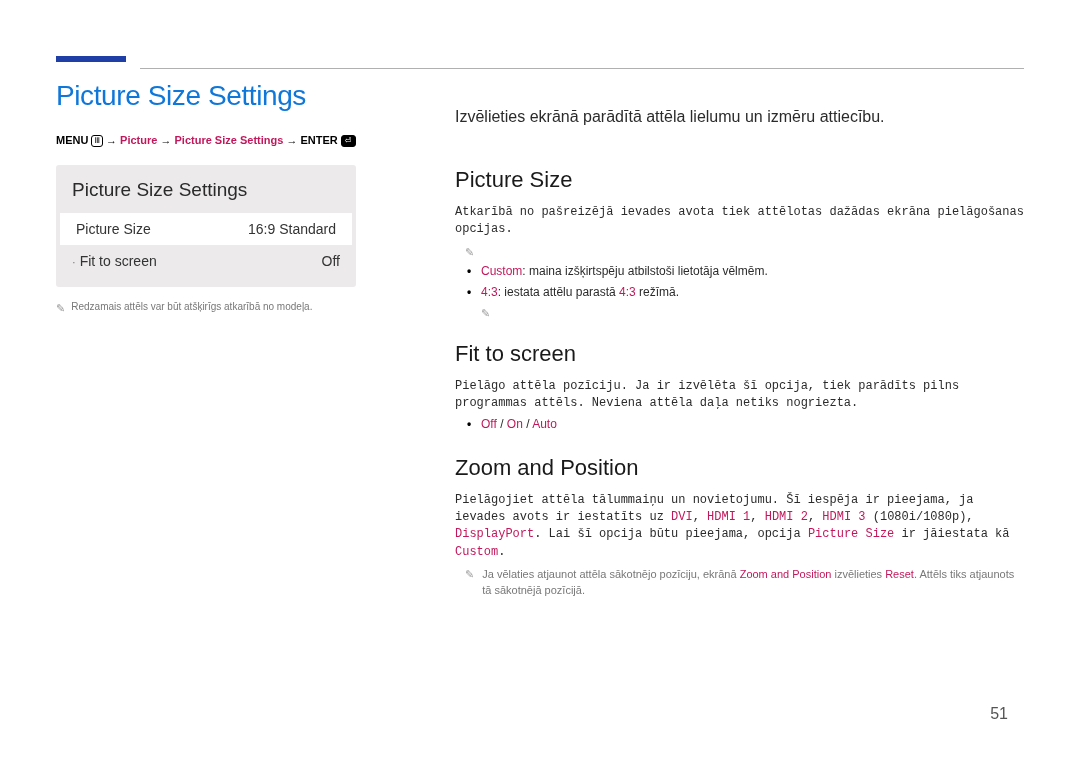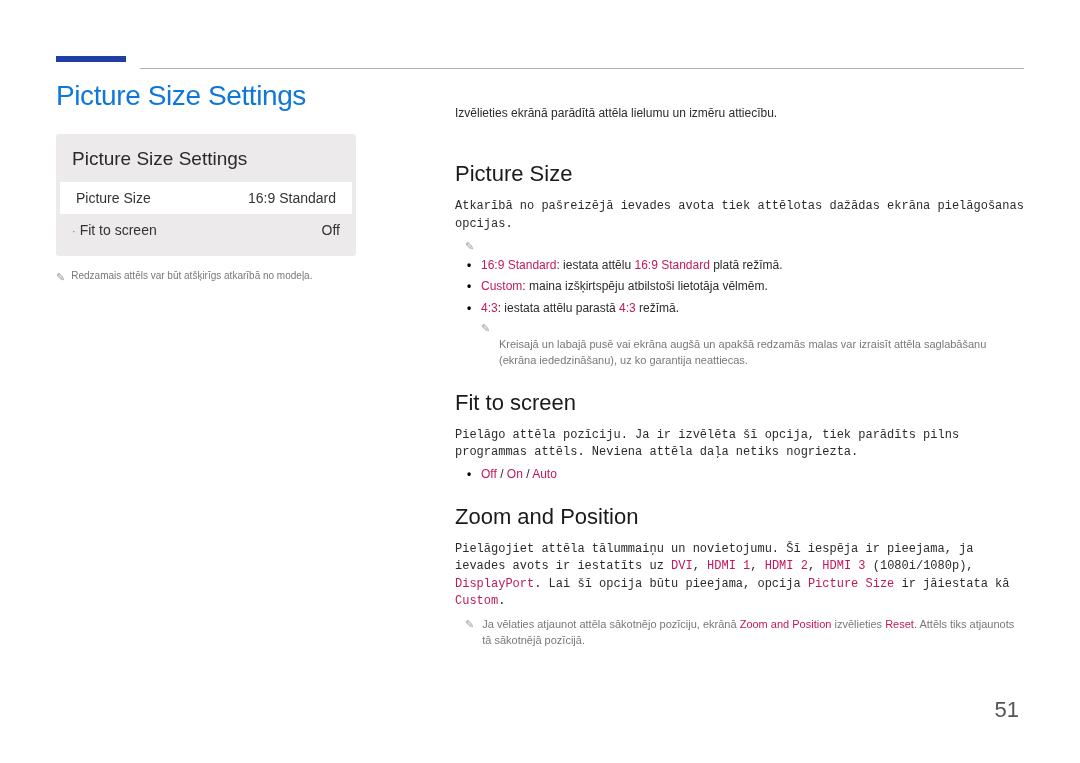--- a/index.html
+++ b/index.html
@@ -104,21 +104,21 @@
     line-height: 14px;
   }
   .right-col h2 {
     font-size: 22px;
     font-weight: 400;
     color: #1a1a1a;
     margin-bottom: 8px;
     margin-top: 18px;
   }
   .right-col h2.first { margin-top: 36px; }
-  .intro { font-size: 12px; margin-bottom: 4px; }
+  .intro { font-size: 16px; margin-bottom: 4px; }
   .para { margin-bottom: 4px; font-family: Liberation Mono, monospace; }
   .rnote {
     display: flex;
     gap: 8px;
     font-size: 11px;
     color: #787878;
     margin: 6px 0 4px 10px;
   }
   .rnote-icon { color: #a0a0a0; font-size: 11px; flex-shrink: 0; line-height: 14px; }
   ul.bullets {
@@ -146,35 +146,46 @@
     color: #787878;
     margin: 4px 0 0 26px;
   }
   .subsub {
     font-size: 11px;
     color: #787878;
     margin: 2px 0 0 44px;
   }
   .page-num {
     position: absolute;
-    right: 61px;
+    right: 72px;
     bottom: 40px;
-    font-size: 22px;
+    font-size: 16px;
     color: #555;
   }
 </style>
 </head>
 <body>
 
 <div class="blue-bar"></div>
 <div class="hr-top"></div>
 
 <div class="left-col">
   <div class="title">Picture Size Settings</div>
 
+  <div class="breadcrumb">
+    <span>MENU</span>
+    <span class="bc-icon">Ⅲ</span>
+    <span>→</span>
+    <span class="hl">Picture</span>
+    <span>→</span>
+    <span class="hl">Picture Size Settings</span>
+    <span>→</span>
+    <span>ENTER</span>
+    <span class="bc-icon dark">⏎</span>
+  </div>
 
   <div class="panel">
     <div class="panel-title">Picture Size Settings</div>
     <div class="panel-row selected">
       <span class="label">Picture Size</span>
       <span class="value">16:9 Standard</span>
     </div>
     <div class="panel-row">
       <span class="label"><span class="dot">·</span><span>Fit to screen</span></span>
       <span class="value">Off</span>
@@ -189,28 +200,26 @@
 
 <div class="right-col">
   <div class="intro">Izvēlieties ekrānā parādītā attēla lielumu un izmēru attiecību.</div>
 
   <h2 class="first">Picture Size</h2>
   <div class="para">Atkarībā no pašreizējā ievades avota tiek attēlotas dažādas ekrāna pielāgošanas opcijas.</div>
   <div class="rnote">
     <span class="rnote-icon">✎</span>
   </div>
   <ul class="bullets">
-    <li><span class="hl">16:9 Standard</span><span>: iestata attēlu </span><span class="hl">16:9 Standard</span><span> platā režīmā.</span></li>
     <li><span class="hl">Custom</span><span>: maina izšķirtspēju atbilstoši lietotāja vēlmēm.</span></li>
     <li><span class="hl">4:3</span><span>: iestata attēlu parastā </span><span class="hl">4:3</span><span> režīmā.</span></li>
   </ul>
   <div class="subnote">
     <span class="rnote-icon">✎</span>
   </div>
-  <div class="subsub">Kreisajā un labajā pusē vai ekrāna augšā un apakšā redzamās malas var izraisīt attēla saglabāšanu (ekrāna iededzināšanu), uz ko garantija neattiecas.</div>
 
   <h2>Fit to screen</h2>
   <div class="para">Pielāgo attēla pozīciju. Ja ir izvēlēta šī opcija, tiek parādīts pilns programmas attēls. Neviena attēla daļa netiks nogriezta.</div>
   <ul class="bullets">
     <li><span class="hl">Off</span><span> / </span><span class="hl">On</span><span> / </span><span class="hl">Auto</span></li>
   </ul>
 
   <h2>Zoom and Position</h2>
   <div class="para">
     <span>Pielāgojiet attēla tālummaiņu un novietojumu. Šī iespēja ir pieejama, ja ievades avots ir iestatīts uz </span><span class="hl">DVI</span><span>, </span><span class="hl">HDMI 1</span><span>, </span><span class="hl">HDMI 2</span><span>, </span><span class="hl">HDMI 3</span><span> (1080i/1080p), </span><span class="hl">DisplayPort</span><span>. Lai šī opcija būtu pieejama, opcija </span><span class="hl">Picture Size</span><span> ir jāiestata kā </span><span class="hl">Custom</span><span>.</span>

